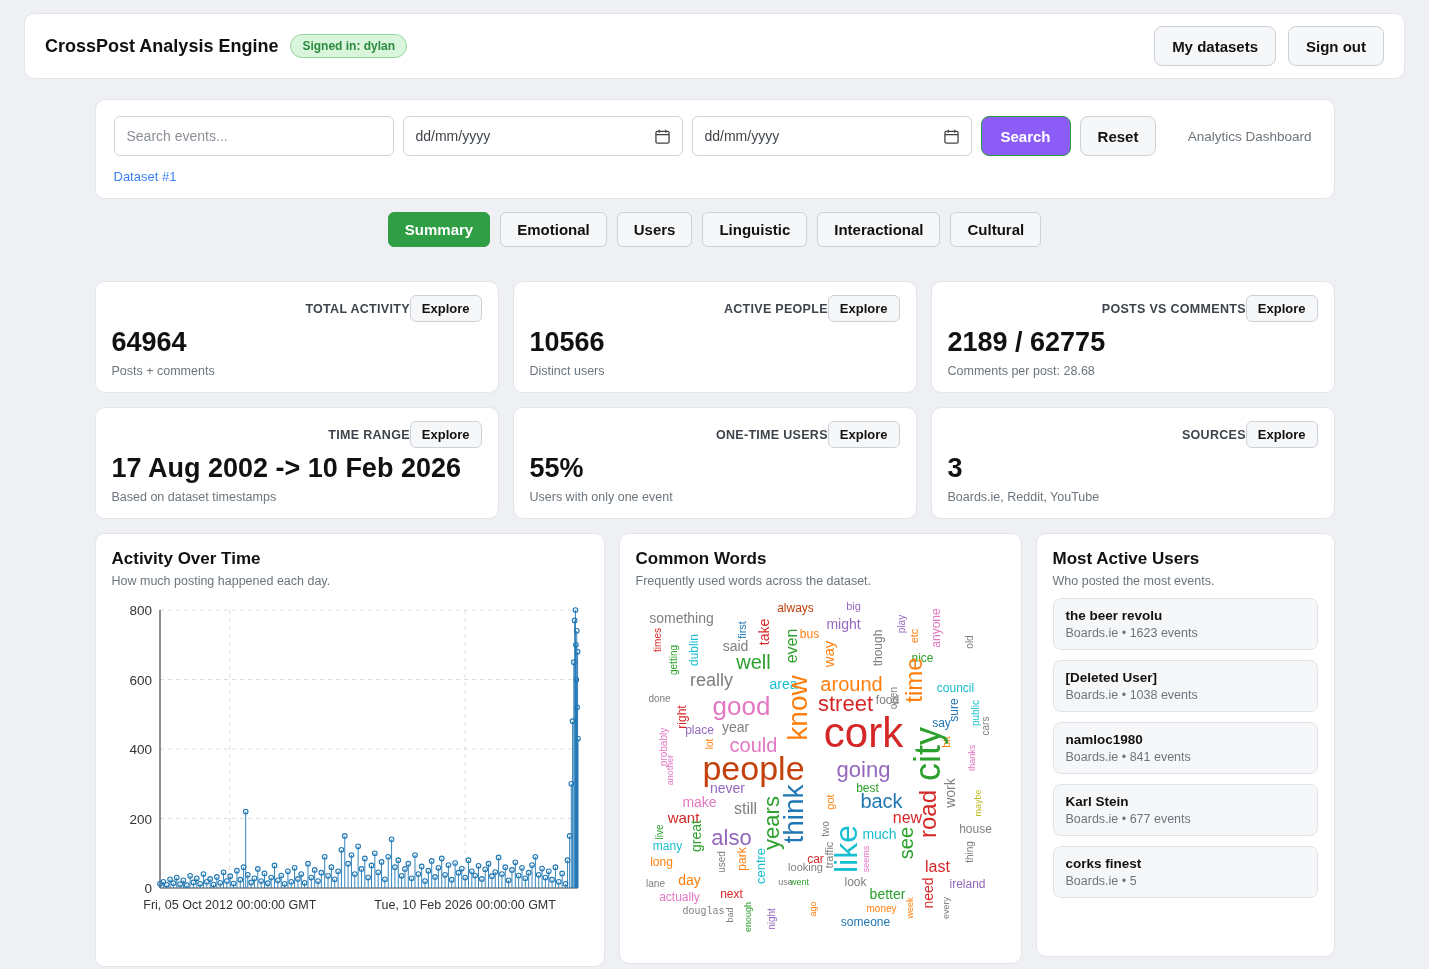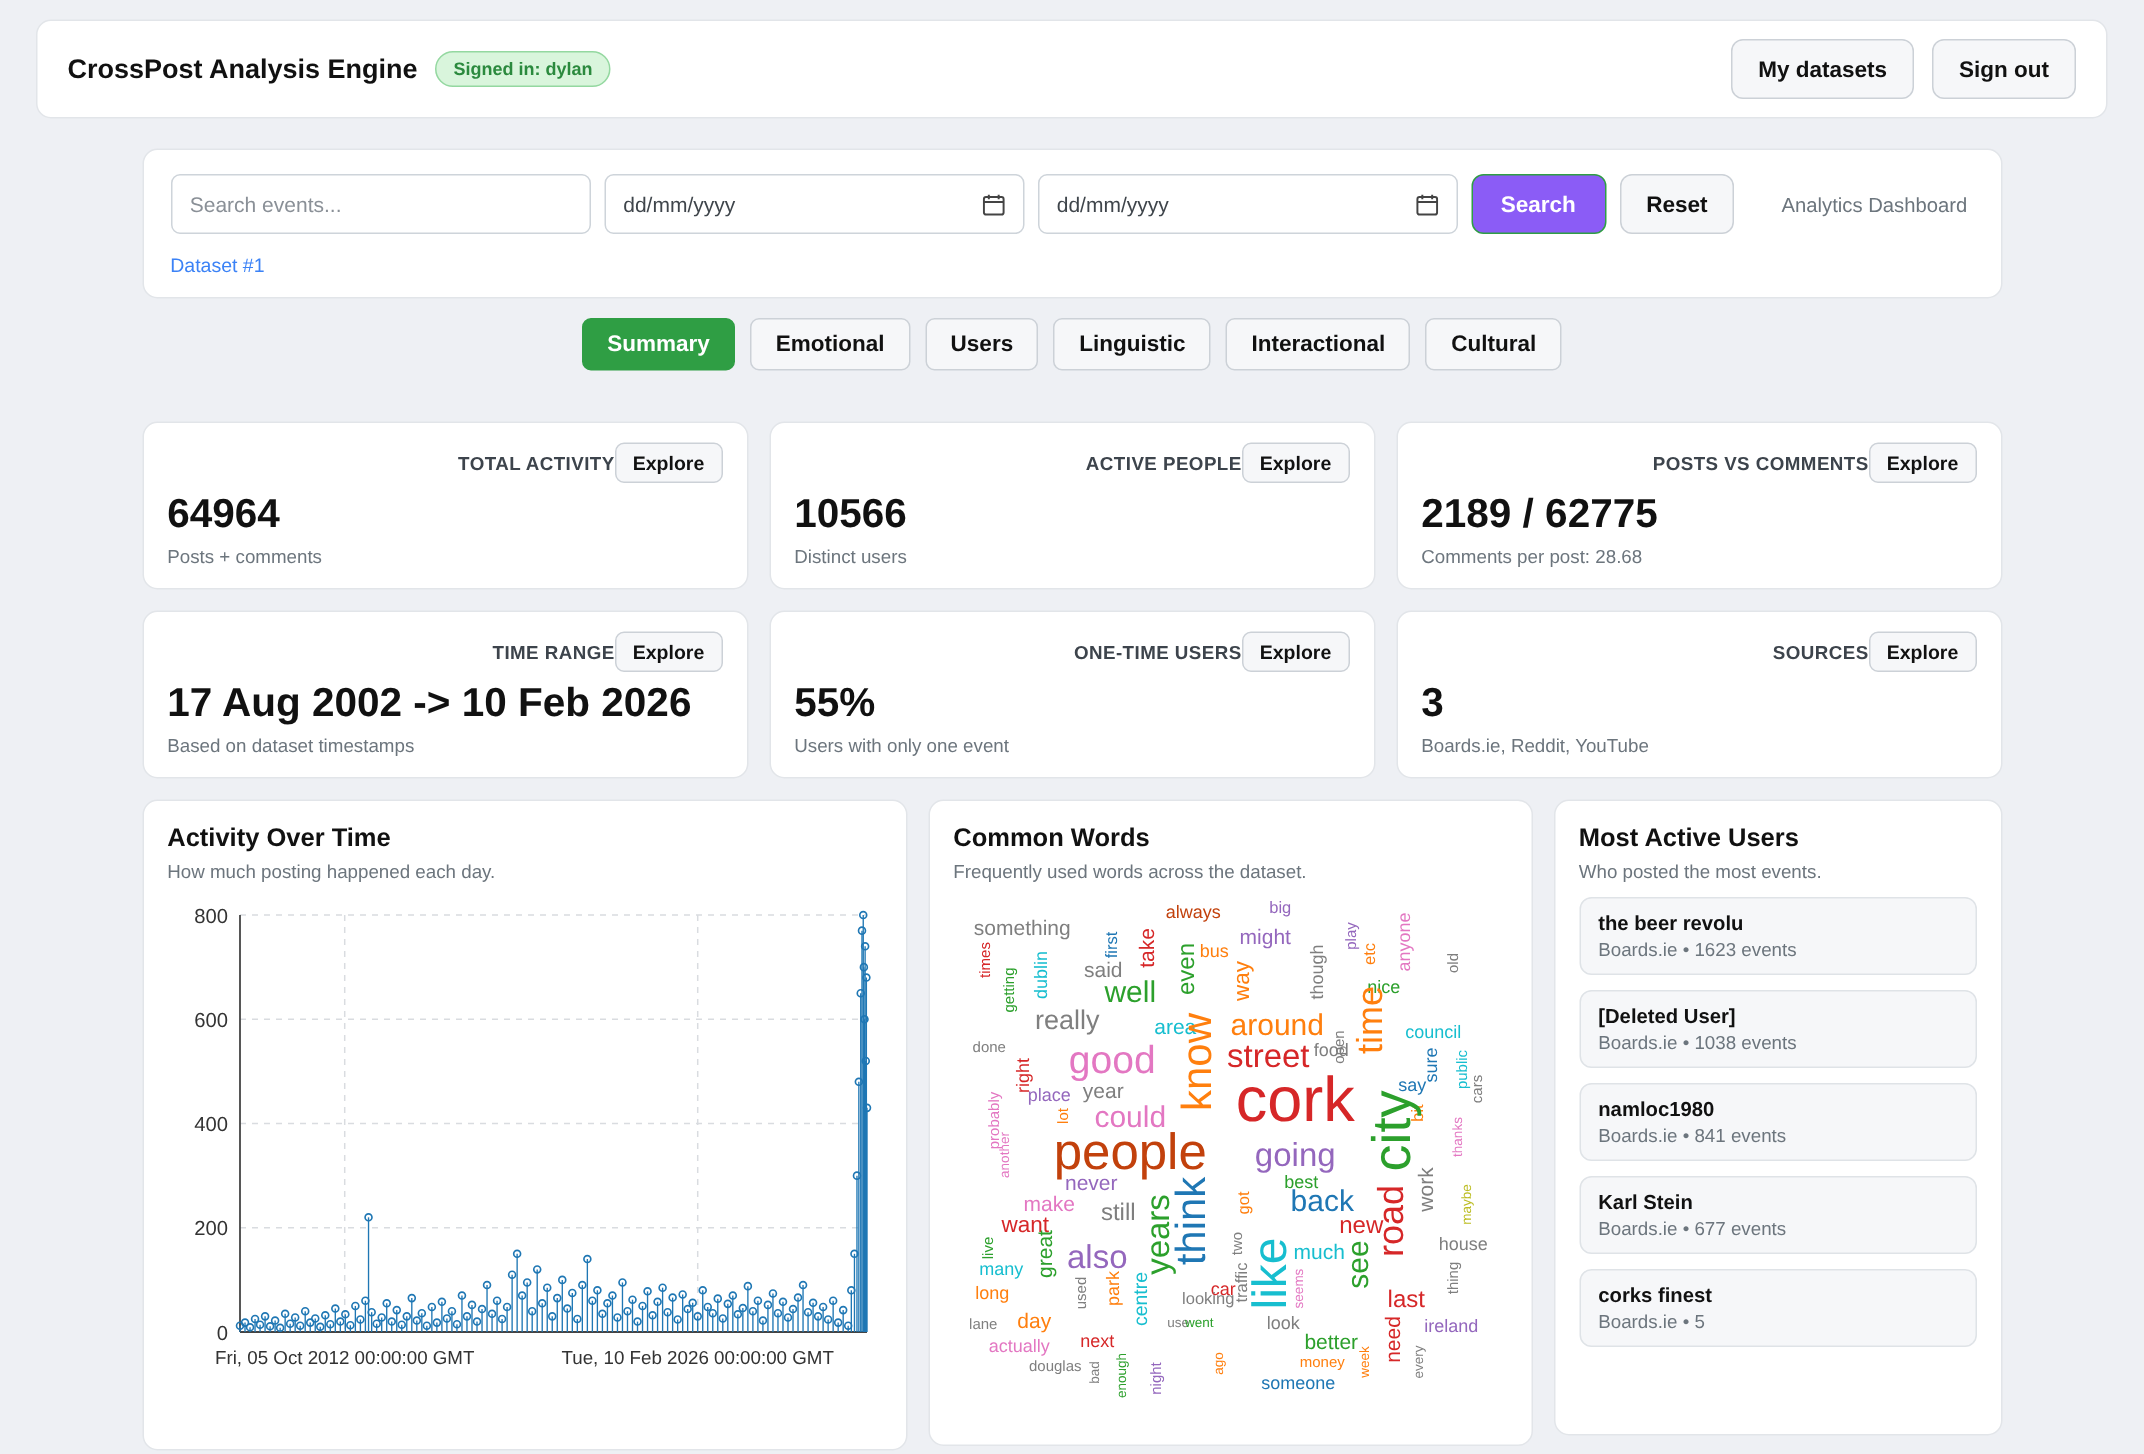--- a/index.html
+++ b/index.html
@@ -585,21 +585,21 @@
           <span class="word" style="left: 164px; top: 286px; font-size: 9px; color: rgb(44, 160, 44); transform: translate(-50%, -50%) rotate(0deg);">went</span>
           <span class="word" style="left: 292px; top: 297px; font-size: 14px; color: rgb(214, 39, 40); transform: translate(-50%, -50%) rotate(-90deg);">need</span>
           <span class="word" style="left: 332px; top: 288px; font-size: 12px; color: rgb(148, 103, 189); transform: translate(-50%, -50%) rotate(0deg);">ireland</span>
           <span class="word" style="left: 310px; top: 312px; font-size: 9px; color: rgb(127, 127, 127); transform: translate(-50%, -50%) rotate(-90deg);">every</span>
           <span class="word" style="left: 274px; top: 312px; font-size: 9px; color: rgb(255, 127, 14); transform: translate(-50%, -50%) rotate(-90deg);">week</span>
           <span class="word" style="left: 220px; top: 286px; font-size: 12px; color: rgb(127, 127, 127); transform: translate(-50%, -50%) rotate(0deg);">look</span>
           <span class="word" style="left: 252px; top: 298px; font-size: 14px; color: rgb(44, 160, 44); transform: translate(-50%, -50%) rotate(0deg);">better</span>
           <span class="word" style="left: 246px; top: 313px; font-size: 10px; color: rgb(255, 127, 14); transform: translate(-50%, -50%) rotate(0deg);">money</span>
           <span class="word" style="left: 230px; top: 326px; font-size: 12px; color: rgb(31, 119, 180); transform: translate(-50%, -50%) rotate(0deg);">someone</span>
           <span class="word" style="left: 177px; top: 313px; font-size: 9px; color: rgb(255, 127, 14); transform: translate(-50%, -50%) rotate(-90deg);">ago</span>
-          <span class="word" style="left: 68px; top: 316px; font-size: 10px; color: rgb(127, 127, 127); transform: translate(-50%, -50%) rotate(0deg);">douglas</span>
+          <span class="word" style="left: 68px; top: 316px; font-size: 10px; color: rgb(127, 127, 127); transform: translate(-50%, -50%) rotate(0deg); font-family: Liberation Mono, monospace;">douglas</span>
           <span class="word" style="left: 94px; top: 319px; font-size: 9px; color: rgb(127, 127, 127); transform: translate(-50%, -50%) rotate(-90deg);">bad</span>
           <span class="word" style="left: 112px; top: 321px; font-size: 9px; color: rgb(44, 160, 44); transform: translate(-50%, -50%) rotate(-90deg);">enough</span>
           <span class="word" style="left: 136px; top: 323px; font-size: 10px; color: rgb(148, 103, 189); transform: translate(-50%, -50%) rotate(-90deg);">night</span>
         </div>
     </div>
 
     <div class="card panel users-panel">
       <h3 class="panel-title">Most Active Users</h3>
       <div class="panel-sub">Who posted the most events.</div>
       <div>

